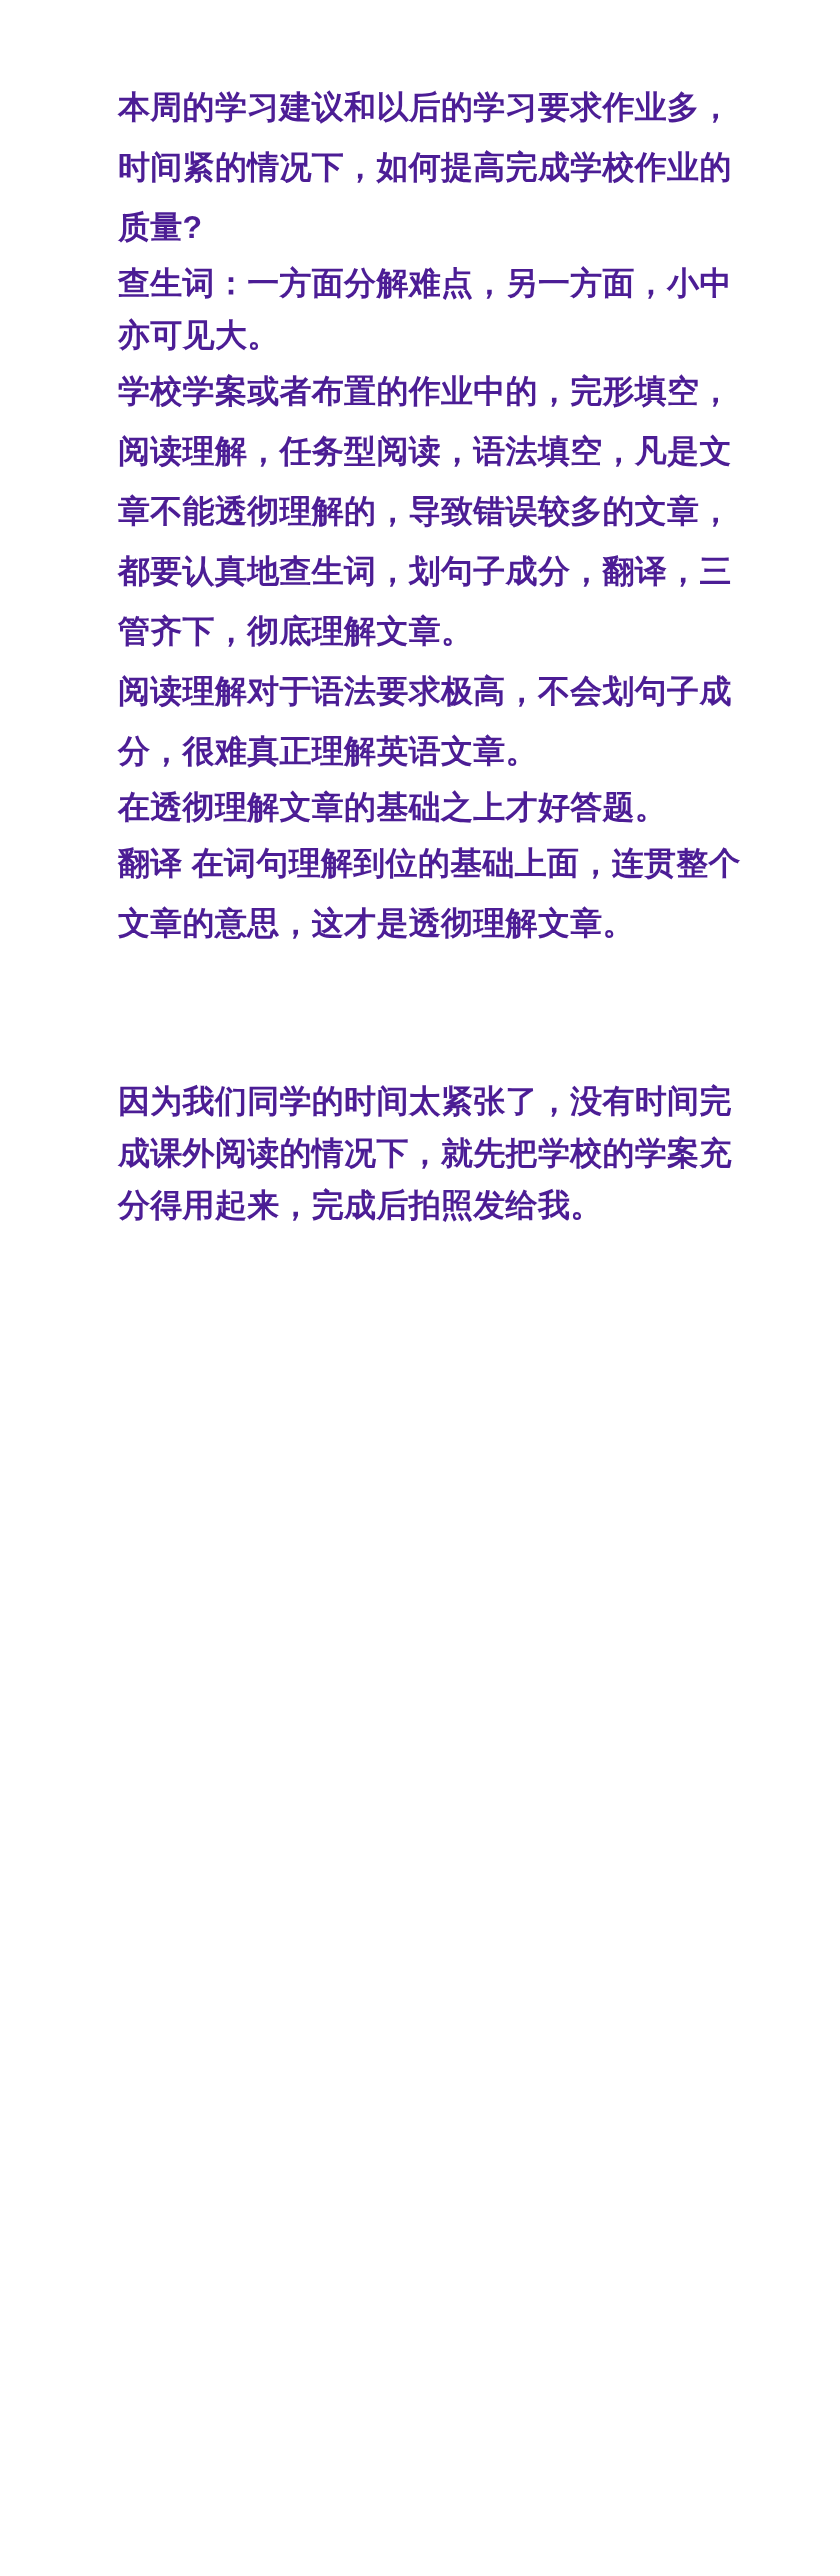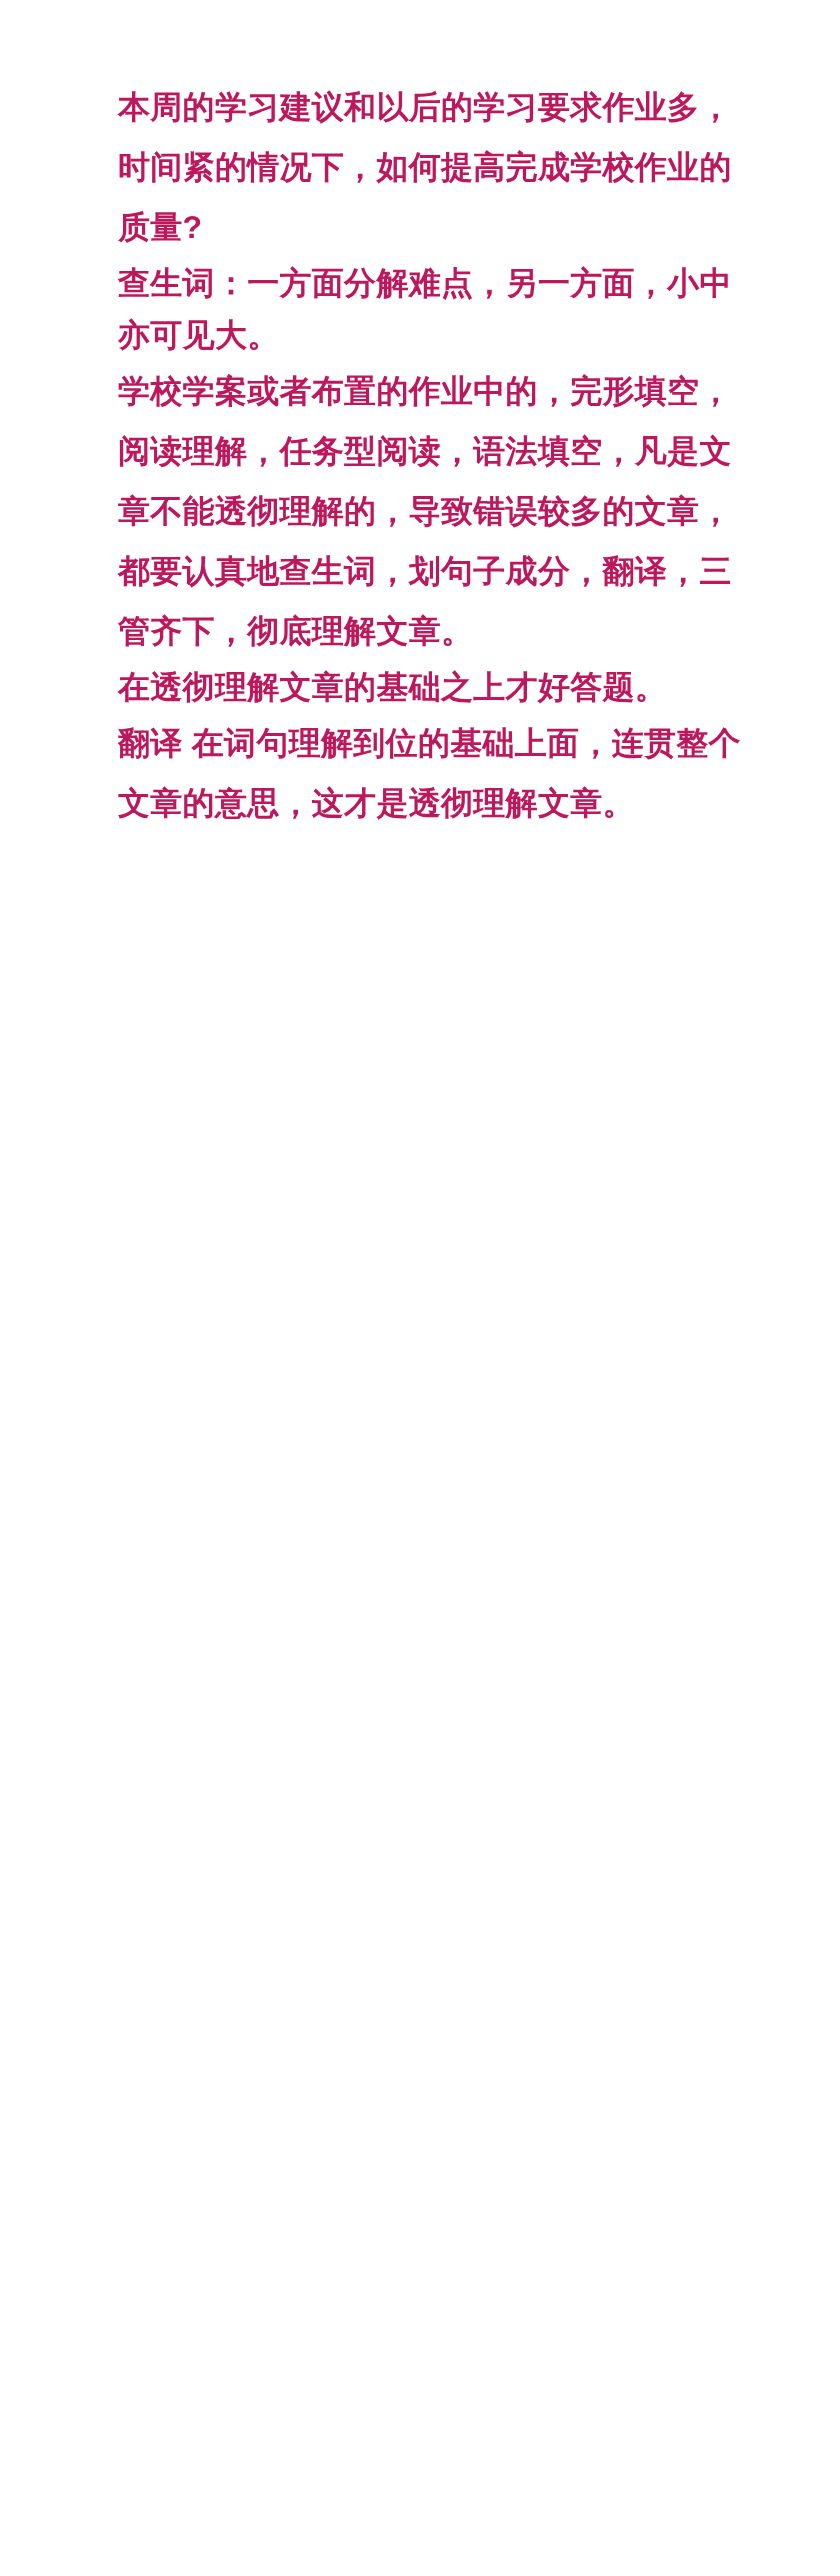--- a/index.html
+++ b/index.html
@@ -19,21 +19,21 @@
     height: 2643px;
     background: #ffffff;
     box-sizing: border-box;
     padding: 77px 88px 0 118px;
   }
   .doc-body {
     color: #ee1111;
     font-weight: 700;
   }
   .para {
-    color: #be185d;
+    color: #4c1d95;
     font-weight: 700;
     font-size: 32px;
     line-height: 60px;
     letter-spacing: 0.3px;
     margin: 0 0 0 0;
     text-align: left;
     word-break: break-all;
   }
   .para.tight {
     line-height: 52px;
@@ -48,25 +48,27 @@
 <div class="page">
   <div class="doc-body">
 
     <p class="para">本周的学习建议和以后的学习要求作业多，时间紧的情况下，如何提高完成学校作业的质量?</p>
 
     <p class="para tight">查生词：一方面分解难点，另一方面，小中亦可见大。</p>
 
     <p class="para">学校学案或者布置的作业中的，完形填空，阅读理解，任务型阅读，语法填空，凡是文章不能透彻理解的，导致错误较多的文章，都要认真地查生词，划句子成分，翻译，三管齐下，彻底理解文章。</p>
 
 
+    <p class="para">阅读理解对于语法要求极高，不会划句子成分，很难真正理解英语文章。</p>
 
     <p class="para tight">在透彻理解文章的基础之上才好答题。</p>
 
     <p class="para">翻译 在词句理解到位的基础上面，连贯整个文章的意思，这才是透彻理解文章。</p>
 
 
     <div class="gap-block"></div>
 
 
+    <p class="para tight">因为我们同学的时间太紧张了，没有时间完成课外阅读的情况下，就先把学校的学案充分得用起来，完成后拍照发给我。</p>
 
   </div>
 </div>
 
 
 </body></html>

